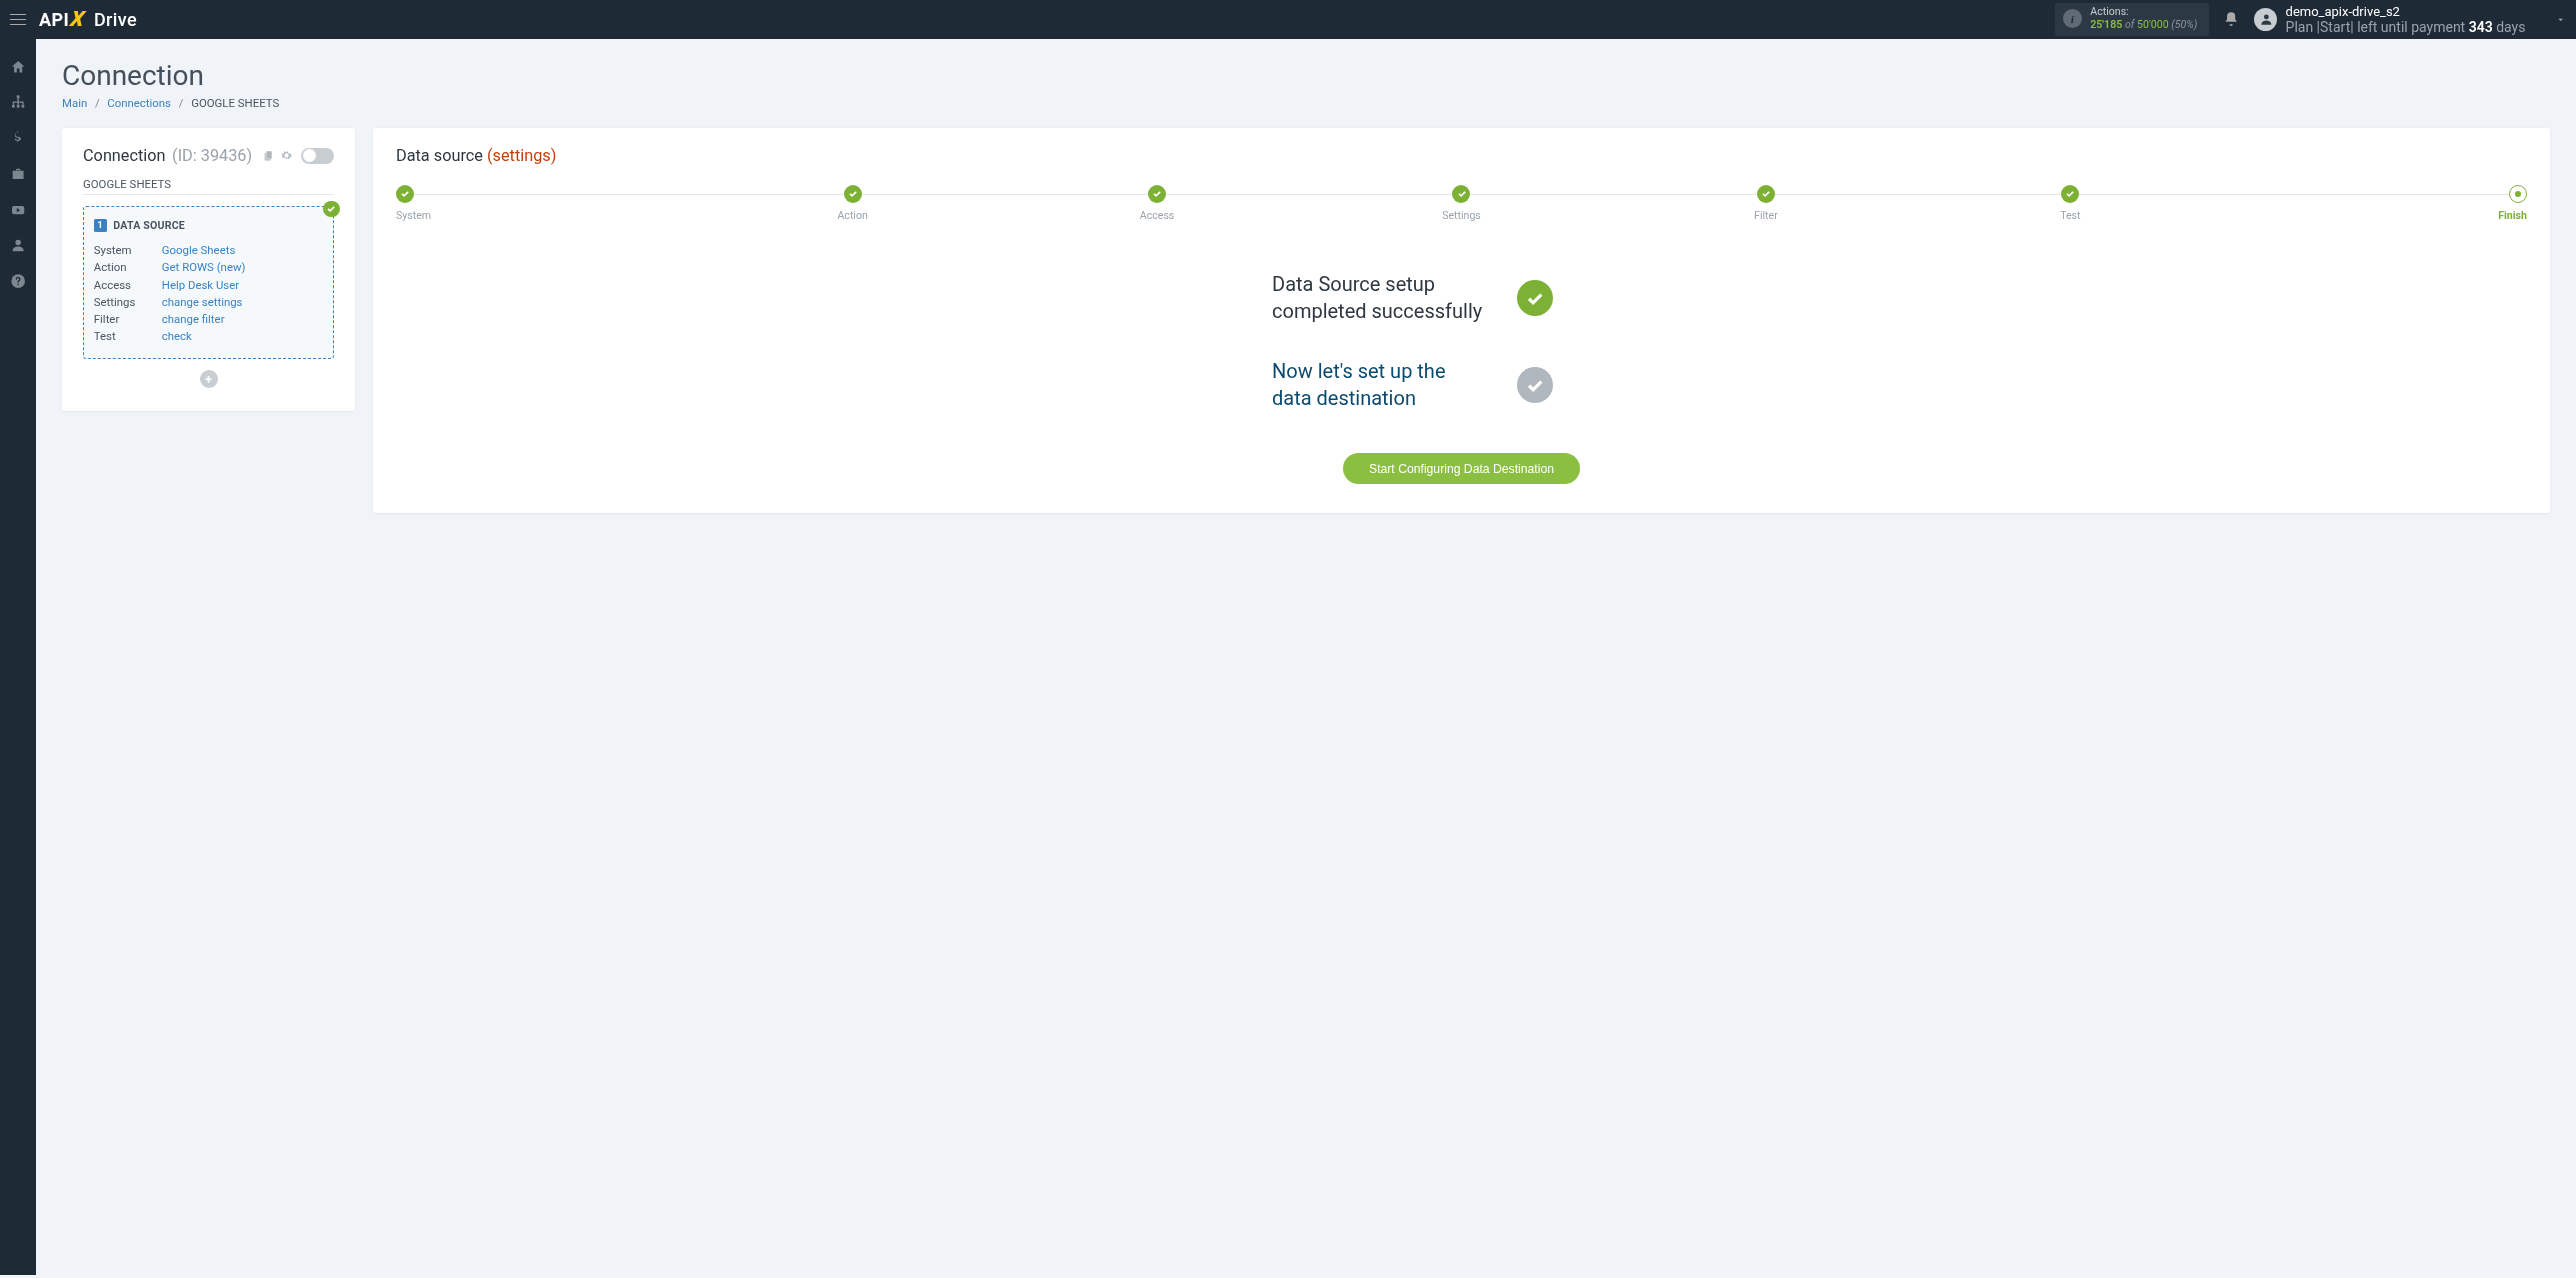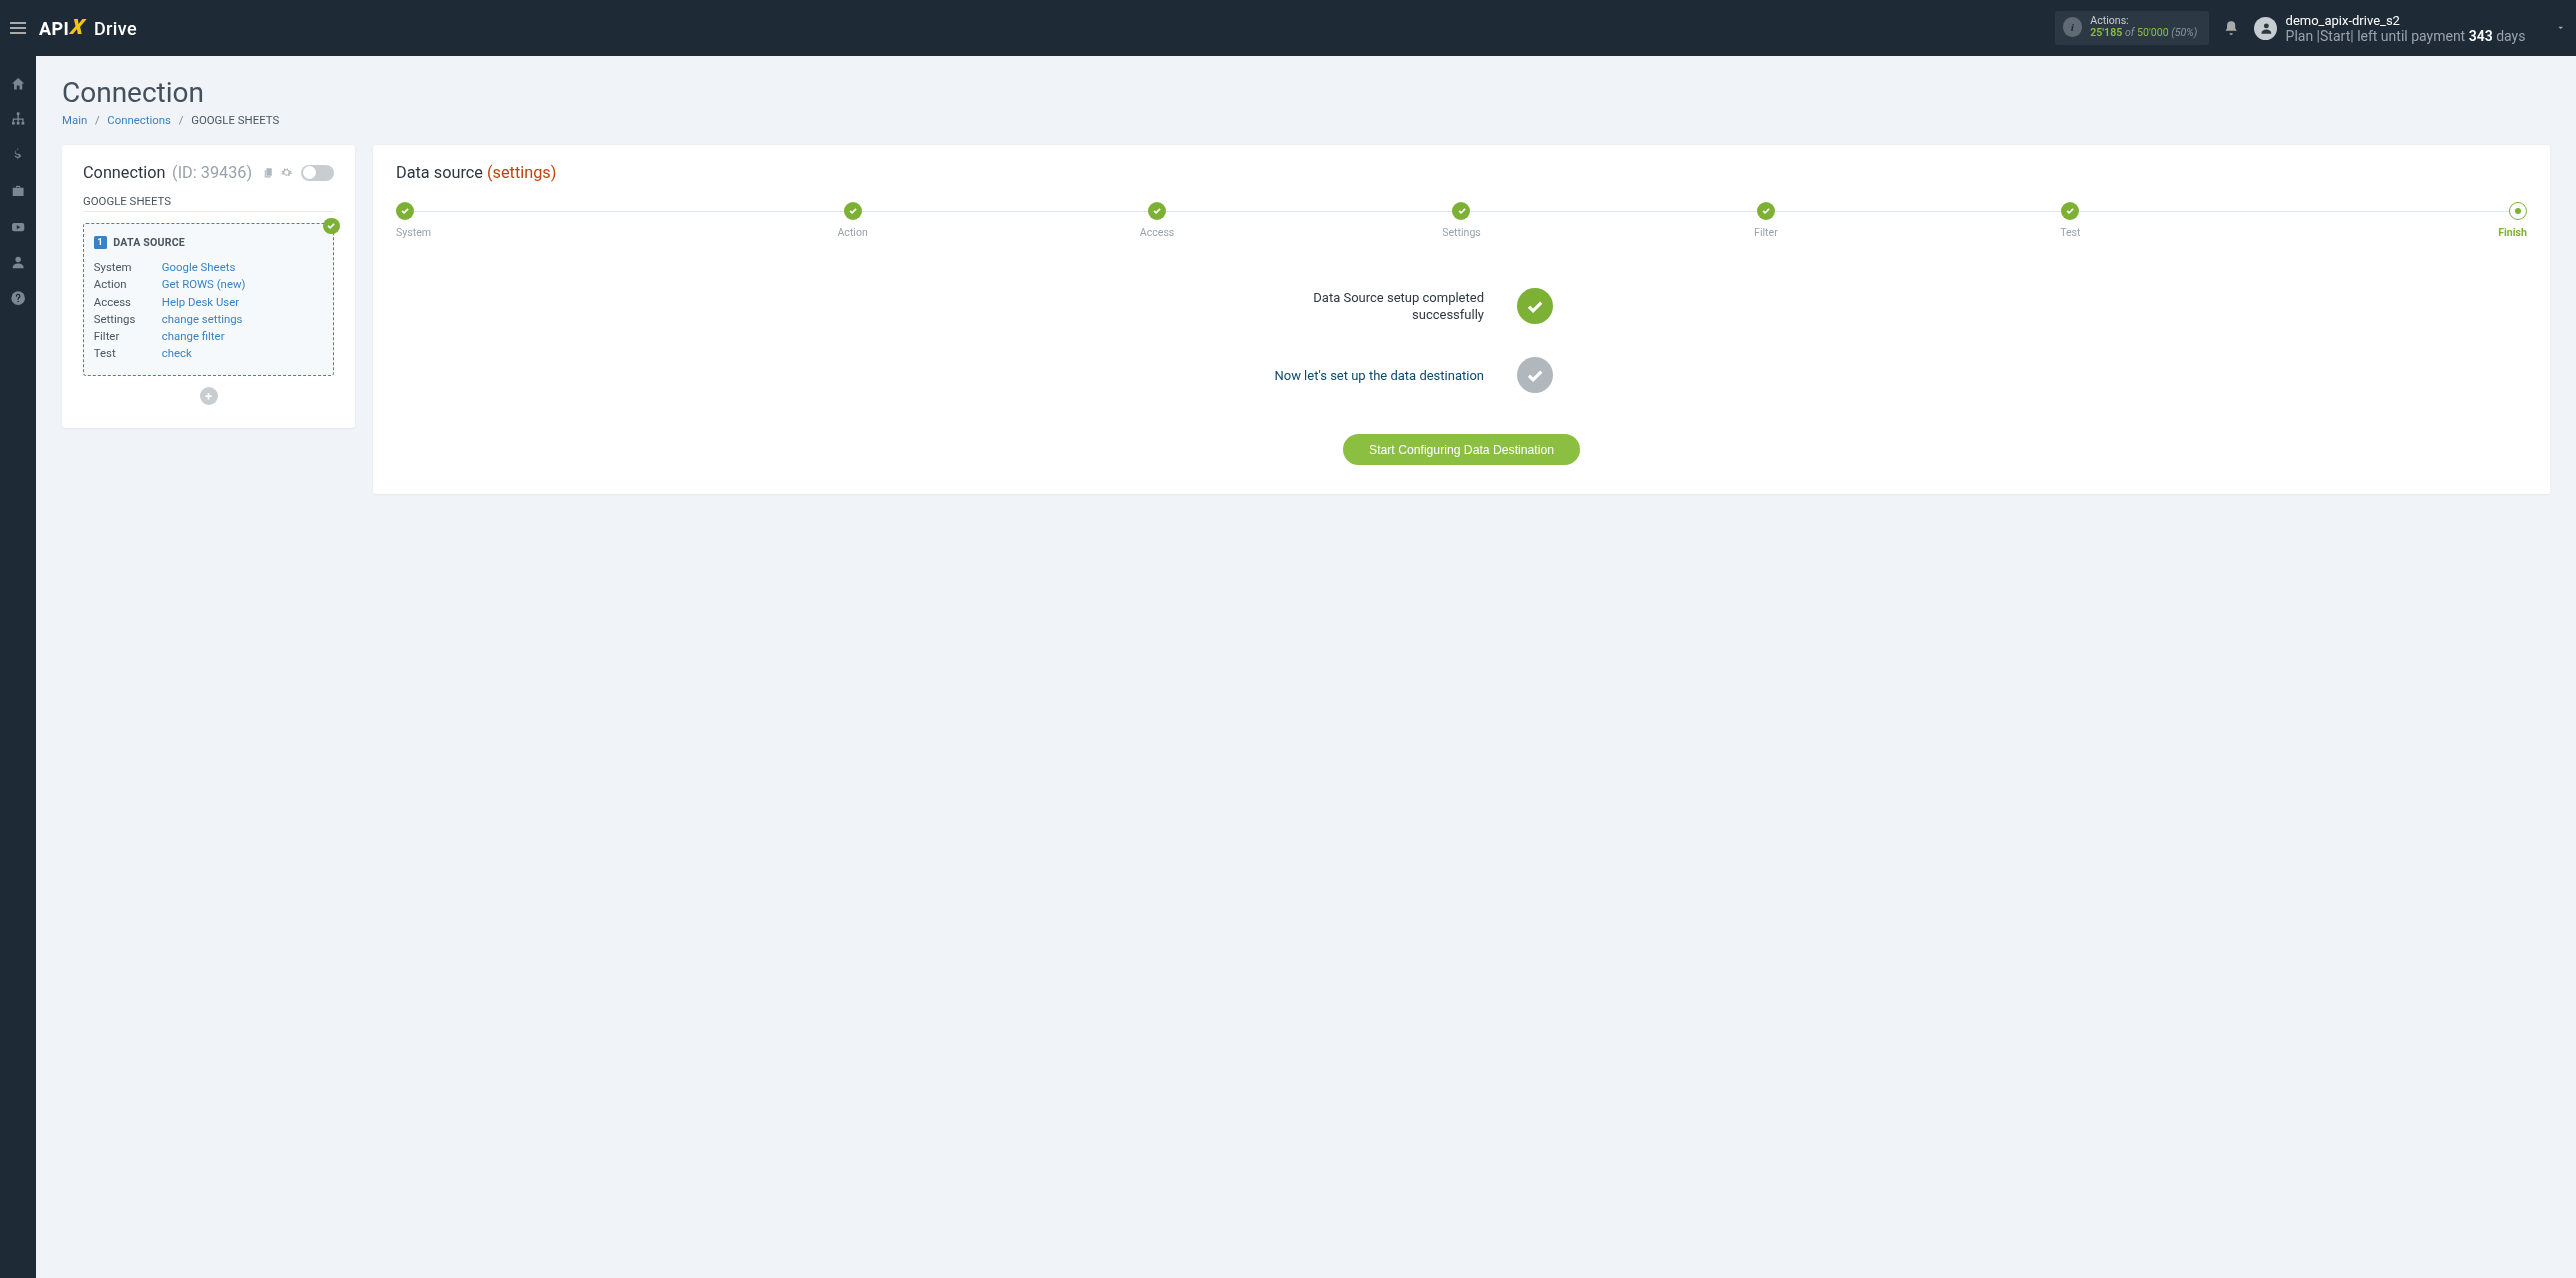--- a/index.html
+++ b/index.html
@@ -1,19 +1,19 @@
 <!DOCTYPE html>
 <html style="font-size:13px"><head>
 <meta charset="utf-8">
 <style>
   * { box-sizing: border-box; margin: 0; padding: 0; }
   body { font-family: -apple-system, BlinkMacSystemFont, "Segoe UI", Roboto, Arial, sans-serif; background: #f0f4f8; color: #333; }
   
   
-  .topbar { display: flex; align-items: center; height: 56px; background: #1f2a37; color: #fff; padding: 0 9.8px; position: relative; }
+  .topbar { display: flex; align-items: center; height: 39px; background: #1f2a37; color: #fff; padding: 0 9.8px; position: relative; }
   .hamburger { width: 19.5px; height: 19.5px; display:flex; flex-direction:column; justify-content:center; gap:3.3px; cursor:pointer; margin-right:9.8px;}
   .hamburger span { display:block; height:1.6px; background:#aaa; width:16.3px;}
   .logo { display:flex; align-items:center; font-weight:700; font-size:18px; letter-spacing:0.4px;}
   .logo .api { color:#fff; }
   .logo .x { color:#f3c614; font-style:italic; font-weight:900; margin:0 1.6px; transform:skewX(-10deg); font-size:21px; position:relative; top:-0.8px;}
   .logo .drive { color:#fff; font-weight:500;margin-left:8px;}
   .topbar-right { margin-left:auto; display:flex; align-items:center; gap:14.7px;}
   .actions-box { background:#2c3944; border-radius:3.3px; padding:3.3px 11.4px 4.9px 8.1px; display:flex; align-items:center; gap:8.1px; font-size:10.6px;}
   .actions-box .info-icon { width:19.5px; height:19.5px; border-radius:50%; background:#5f6a74; display:flex; align-items:center; justify-content:center; color:#1f2a37; font-weight:bold; font-style:italic; font-family:Georgia,serif; font-size:11.4px;}
   .actions-text { line-height:1.2; }
@@ -77,21 +77,21 @@
   .step:last-child { align-items:flex-end;}
   .step .dot { width:18px; height:18px; border-radius:50%; background:#7db135; display:flex; align-items:center; justify-content:center; margin-bottom:6.5px;}
   .step .dot svg { width:9.8px; height:9.8px; color:#fff;}
   .step.current .dot { background:#fff; border:1.6px solid #7db135;}
   .step.current .dot::after { content:''; width:6.5px; height:6.5px; background:#7db135; border-radius:50%;}
   .step .label { color:#9aa3ab;}
   .step.current .label { color:#7db135; font-weight:700;}
   
   .status-block { margin-top:49px; display:flex; flex-direction:column; align-items:center; gap:33px;}
   .status-row { display:flex; align-items:center; gap:33px; justify-content:center; position:relative; left:-49px;}
-  .status-text { font-size:13px; text-align:right; line-height:1.35; width:212px;}
+  .status-text { font-size:20px; text-align:left; line-height:1.35; width:212px;}
   .status-text.done { color:#2e3742;}
   .status-text.pending { color:#0c4a6e;}
   .status-circle { width:36px; height:36px; border-radius:50%; display:flex; align-items:center; justify-content:center;}
   .status-circle.green { background:#7db135;}
   .status-circle.grey { background:#b0b7bd;}
   .status-circle svg { width:19.5px; height:19.5px; color:#fff;}
   
   .cta-btn { margin-top:8.1px; background:#8bbf41; color:#fff; font-size:12.2px; font-weight:500; padding:8.1px 26px; border:none; border-radius:18px; cursor:pointer;}
   
   svg { display:block; }

